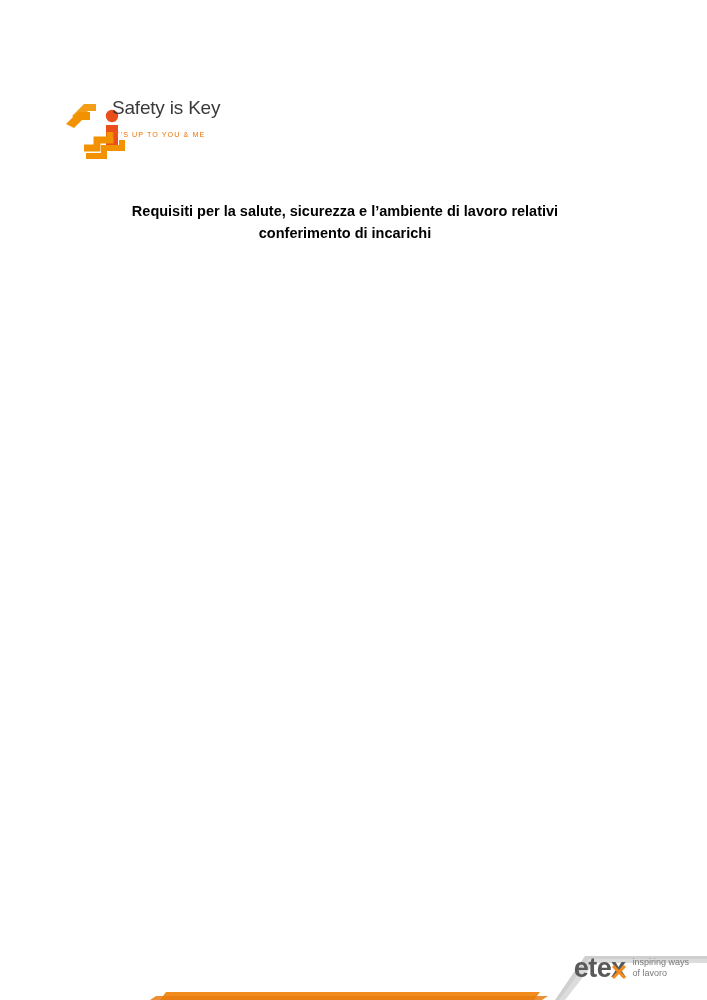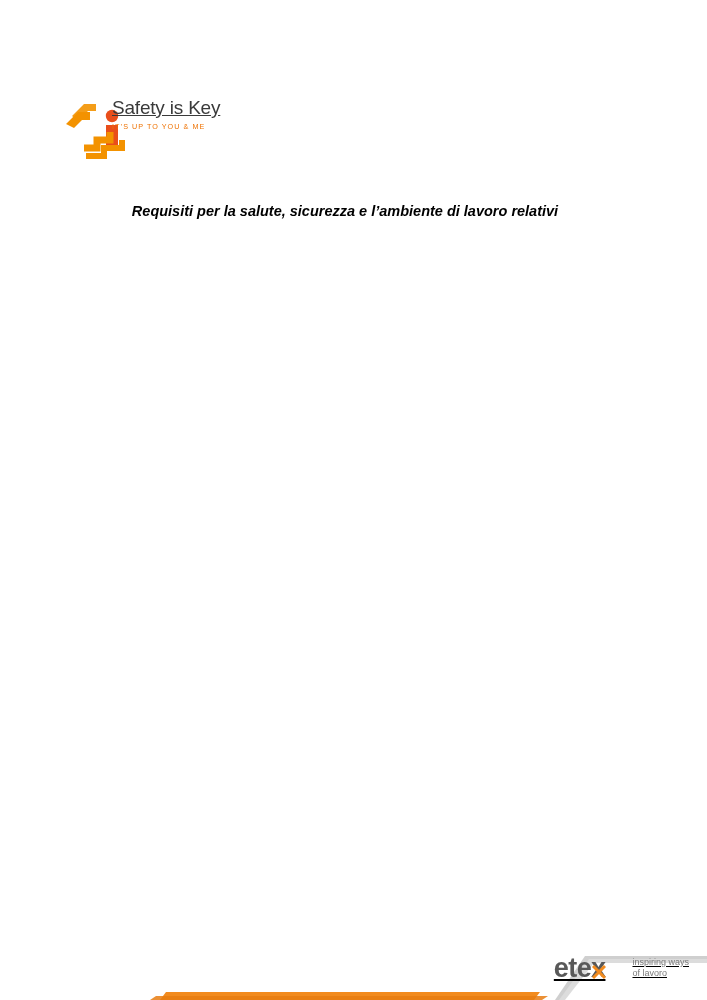--- a/index.html
+++ b/index.html
@@ -47,29 +47,28 @@
     top: 8px;
     width: 130px;
   }
   .safety-title {
     font-family: "Liberation Sans", sans-serif;
     font-size: 19px;
     color: #3a3a3a;
     letter-spacing: -0.2px;
     line-height: 20px;
     white-space: nowrap;
-    text-decoration: underline;
   }
   .safety-sub {
     font-family: "Liberation Sans", sans-serif;
     font-size: 7.2px;
     color: #ee7203;
     letter-spacing: 1.05px;
     line-height: 10px;
-    margin-top: 4px;
+    margin-top: 12px;
     white-space: nowrap;
   }
 
   .ursa-logo {
     position: absolute;
     right: 78px;
     top: 6px;
     width: 110px;
     height: 62px;
   }
@@ -79,21 +78,20 @@
   .doc-title {
     position: absolute;
     top: 200px;
     left: 55px;
     width: 580px;
     text-align: center;
     font-size: 14.5px;
     font-weight: bold;
     line-height: 22px;
     color: #000000;
-    font-style: italic;
   }
   .doc-title .line1 { display: block; white-space: nowrap; }
   .doc-title .line2 { display: block; }
   .doc-title .line3 { display: block; }
 
   
   .footer {
     position: absolute;
     left: 0;
     bottom: 0;
@@ -102,21 +100,20 @@
   }
   .footer svg { display: block; }
 
   .etex-block {
     position: absolute;
     right: 18px;
     bottom: 18px;
     display: flex;
     align-items: flex-end;
     gap: 7px;
-    text-decoration: underline;
   }
   .etex-word {
     font-family: "Liberation Sans", sans-serif;
     font-size: 27px;
     font-weight: bold;
     color: #595959;
     letter-spacing: -0.6px;
     line-height: 27px;
     position: relative;
   }
@@ -127,21 +124,20 @@
     width: 14px;
     height: 14px;
   }
   .etex-tag {
     font-family: "Liberation Sans", sans-serif;
     font-size: 9px;
     color: #7a7a7a;
     line-height: 11px;
     padding-bottom: 3px;
     white-space: nowrap;
-    margin-left: 20px;
   }
 </style>
 </head>
 <body>
 
 <div class="page">
 
   <div class="header">
 
     <div class="safety-logo">
@@ -161,20 +157,21 @@
     <div class="safety-text">
       <div class="safety-title">Safety is Key</div>
       <div class="safety-sub">IT’S UP TO YOU &amp; ME</div>
     </div>
 
 
   </div>
 
   <div class="doc-title">
     <span class="line1">Requisiti per la salute, sicurezza e l’ambiente di lavoro relativi</span>
+    <span class="line3">conferimento di incarichi</span>
   </div>
 
   <div class="footer">
     <svg width="707" height="70" viewBox="0 0 707 70" xmlns="http://www.w3.org/2000/svg">
 
       <path d="M555 70 L585 26 L707 26 L707 70 Z" fill="#cfcfcf"></path>
       <path d="M559 70 L589 29 L707 29 L707 70 Z" fill="#dcdcdc"></path>
       <path d="M565 70 L594 33 L707 33 L707 70 Z" fill="#ffffff"></path>
 
       <path d="M160 70 L166 62 L540 62 L534 70 Z" fill="#f28b1e"></path>

